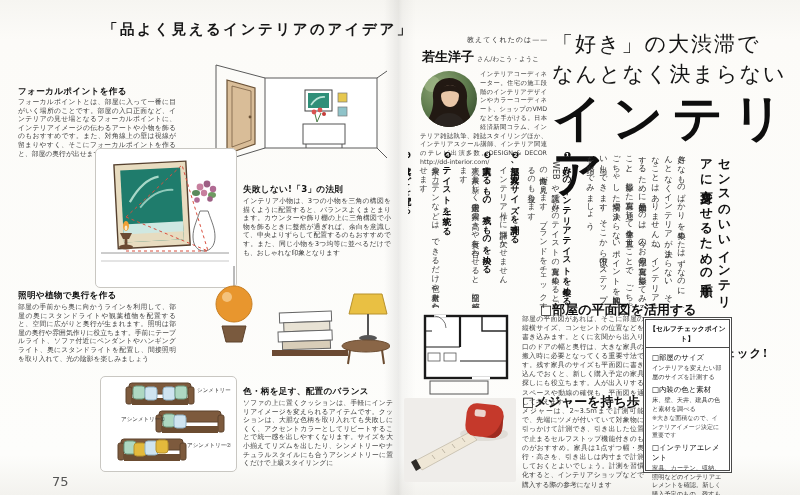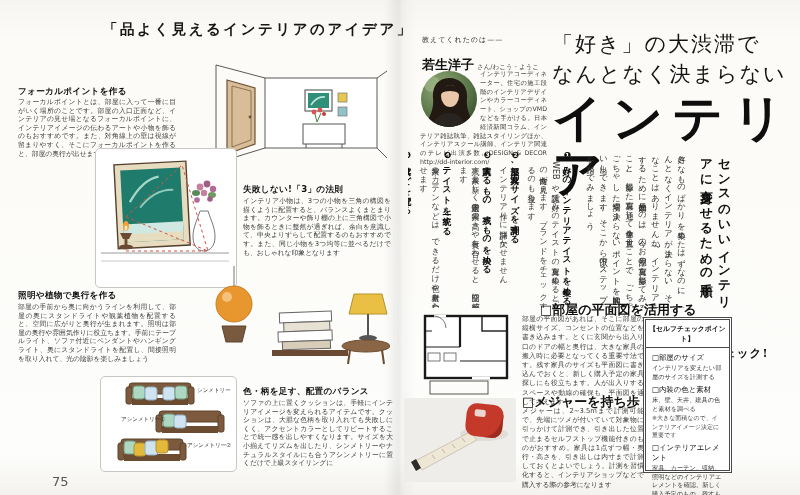--- a/index.html
+++ b/index.html
@@ -12,21 +12,21 @@
   .gutter{left:384px;top:0;width:32px;height:495px;pointer-events:none;
     background:linear-gradient(90deg,rgba(0,0,0,0) 0%,rgba(0,0,0,0.07) 45%,rgba(0,0,0,0.03) 58%,rgba(0,0,0,0) 100%);}
   
   .l-title{left:103px;top:20px;font-family:"DejaVu Serif","Liberation Serif",serif;
     font-size:14.5px;font-weight:700;letter-spacing:2.5px;color:#161616;}
   .sec-h{font-size:8.6px;font-weight:700;color:#111;letter-spacing:0.3px;}
   .sec-b{font-size:6.8px;line-height:8.6px;color:#3c3c3c;text-align:justify;}
   .pagenum{font-size:13px;color:#555;}
   .illus-box{background:#fff;border:1px solid #c9c7c2;border-radius:5px;}
   
-  .lead{font-size:7px;color:#333;letter-spacing:1px;}
+  .lead{font-size:7px;color:#333;letter-spacing:1px;margin-left:45px;}
   .t-name{font-family:"DejaVu Serif","Liberation Serif",serif;font-size:13px;font-weight:700;color:#111;}
   .t-name-sub{font-size:6.5px;color:#444;margin-left:3px;}
   .profile{font-size:6.3px;line-height:8.8px;color:#3c3c3c;text-align:justify;}
   .float-spacer{float:left;width:60px;height:60px;}
   .kicker{font-family:"DejaVu Serif","Liberation Serif",serif;font-size:21px;color:#141414;
     letter-spacing:2px;font-weight:500;line-height:28px;}
   .big-title{font-family:"DejaVu Serif","Liberation Serif",serif;font-size:50px;font-weight:600;
     letter-spacing:9px;color:#0e0e0e;line-height:56px;}
   
   .v-article{writing-mode:vertical-rl;text-orientation:mixed;height:158px;overflow:hidden;}
@@ -188,21 +188,21 @@
   </div>
 
   <div class="abs sec-h" style="left:243px;top:386px;">色・柄を足す、配置のバランス</div>
   <div class="abs sec-b" style="left:243px;top:399px;width:150px;">ソファの上に置くクッションは、手軽にインテリアイメージを変えられるアイテムです。クッションは、大胆な色柄を取り入れても失敗しにくく、アクセントカラーとしてリピートすることで統一感を出しやすくなります。サイズを大小揃えてリズムを出したり、シンメトリーやナチュラルスタイルにも合うアシンメトリーに置くだけで上級スタイリングに</div>
 
   <div class="abs pagenum" style="left:52px;top:474px;">75</div>
 
   <div class="abs gutter"></div>
 
   <div class="abs lead" style="left:422px;top:35px;">教えてくれたのは——</div>
-  <div class="abs" style="left:422px;top:46px;margin-top:8px;">
+  <div class="abs" style="left:422px;top:46px;">
     <span class="t-name">若生洋子</span><span class="t-name-sub">さん/わこう・ようこ</span>
   </div>
 
   <div class="abs" style="left:420px;top:70px;width:58px;height:58px;">
     <svg width="58" height="58" viewBox="0 0 58 58">
       <defs>
         <clipPath id="pclip">
             <circle cx="29" cy="29" r="28"></circle>
           </clipPath>
         <radialGradient id="pg" cx="35%" cy="30%" r="85%">

